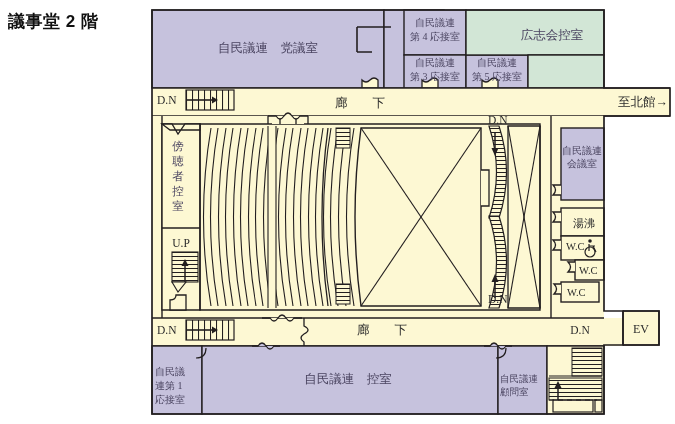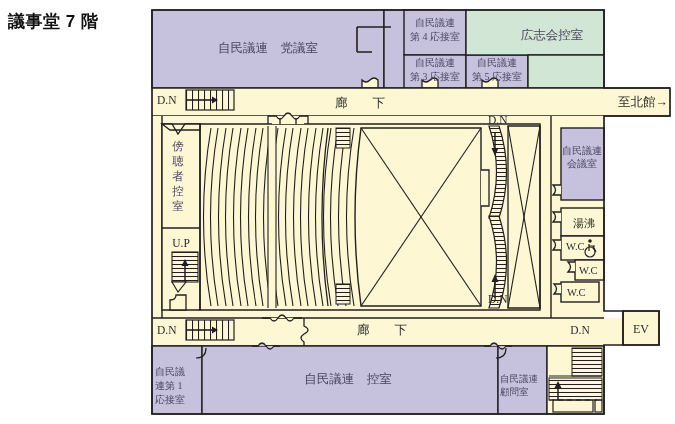--- a/index.html
+++ b/index.html
@@ -35,21 +35,21 @@
     fill: #4a4460;
   }
   .plan-label-dark {
     font-family: "Liberation Serif", "DejaVu Serif", serif;
     fill: #2b2b2b;
   }
 </style>
 </head>
 <body>
 
-<div id="page-title">議事堂 7 階</div>
+<div id="page-title">議事堂 2 階</div>
 
 <svg id="floorplan" width="675" height="424" viewBox="0 0 675 424">
 
   <defs>
 
     <pattern id="treadsV" width="6" height="10" patternUnits="userSpaceOnUse">
       <rect width="6" height="10" fill="#fdf8d3"></rect>
       <line x1="0.5" y1="0" x2="0.5" y2="10" stroke="#231f20" stroke-width="1.1"></line>
     </pattern>
 

